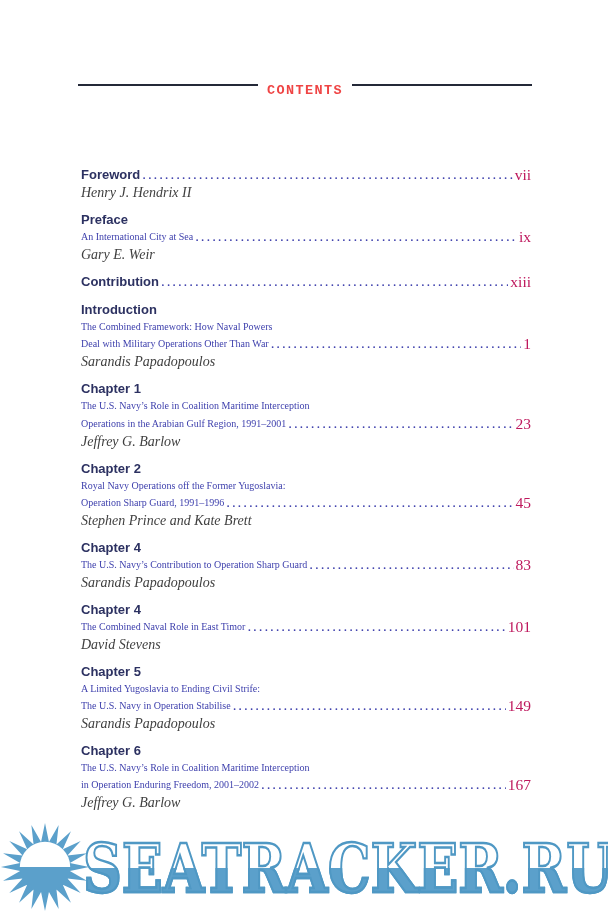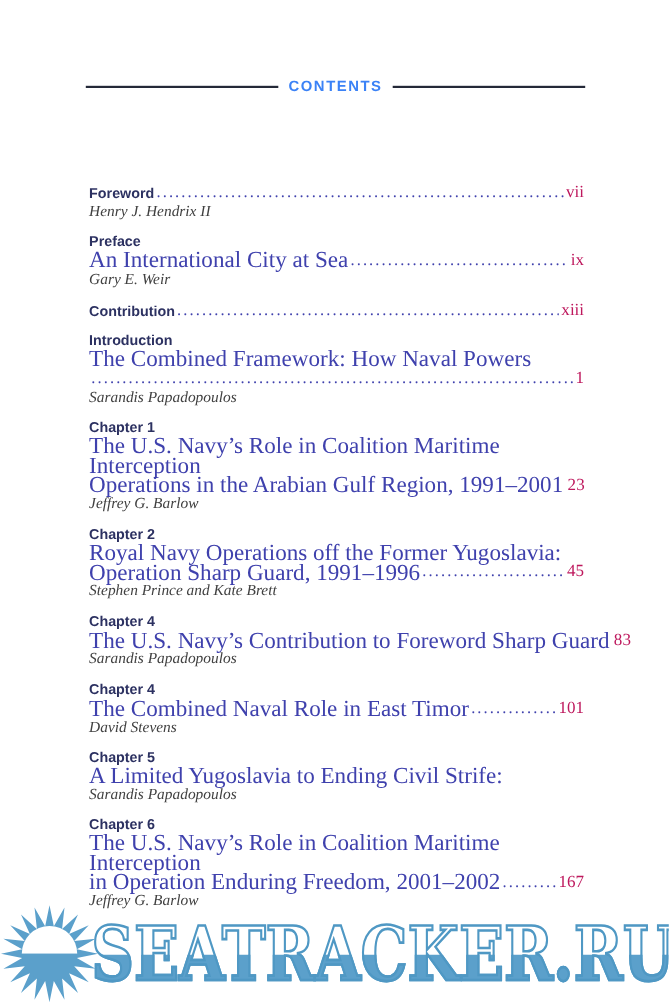--- a/index.html
+++ b/index.html
@@ -7,32 +7,32 @@
     width:608px;height:912px;background:#ffffff;position:relative;overflow:hidden;
     font-family:"Liberation Serif",serif;
   }
   
   .contents-header{
     position:absolute;top:71px;left:78px;right:76px;
     display:flex;align-items:center;gap:9px;
   }
   .rule{flex:1;height:2px;background:#242938;}
   .contents-title{
-    font-family:Liberation Sans, sans-serif;font-weight:bold;
-    font-size:13.5px;letter-spacing:1.4px;color:#3b82f6;white-space:nowrap;
+    font-family:Liberation Mono, monospace;font-weight:bold;
+    font-size:13.5px;letter-spacing:1.4px;color:#ef4444;white-space:nowrap;margin-top:12px;
   }
   
   .toc{position:absolute;left:81px;top:166px;width:450px;}
   .entry{margin-bottom:10px;}
   .heading{
     font-family:"Liberation Sans",sans-serif;font-weight:bold;
     font-size:13px;color:#2c3161;line-height:17px;
   }
-  .title{font-size:21px;color:#3f41ad;line-height:17.3px;}
-  .leaderline{display:flex;align-items:center;}
+  .title{font-size:10px;color:#3f41ad;line-height:17.3px;}
+  .leaderline{display:flex;align-items:flex-start;}
   .leaderline .heading,.leaderline .title{flex:0 0 auto;}
   .dots{
     flex:1 1 auto;overflow:hidden;white-space:nowrap;
     color:#3f41ad;font-size:15px;letter-spacing:1.9px;margin-left:2px;
   }
   .dots::after{content:"..................................................................................................................................................................";}
   .page-num{flex:0 0 auto;color:#be185d;font-size:15.5px;padding-left:2px;}
   .author{font-size:14px;font-style:italic;color:#404040;line-height:17px;}
   
   .watermark{position:absolute;left:0;top:820px;width:608px;height:92px;}
@@ -83,20 +83,21 @@
       <div class="leaderline">
         <span class="heading">Contribution</span>
         <span class="dots"></span>
         <span class="page-num">xiii</span>
       </div>
     </div>
     <div class="entry">
       <div class="heading">Introduction</div>
       <div class="title">The Combined Framework: How Naval Powers</div>
       <div class="leaderline">
+        <span class="title">Deal with Military Operations Other Than War</span>
         <span class="dots"></span>
         <span class="page-num">1</span>
       </div>
       <div class="author">Sarandis Papadopoulos</div>
     </div>
     <div class="entry">
       <div class="heading">Chapter 1</div>
       <div class="title">The U.S. Navy’s Role in Coalition Maritime Interception</div>
       <div class="leaderline">
         <span class="title">Operations in the Arabian Gulf Region, 1991–2001</span>
@@ -111,38 +112,43 @@
       <div class="leaderline">
         <span class="title">Operation Sharp Guard, 1991–1996</span>
         <span class="dots"></span>
         <span class="page-num">45</span>
       </div>
       <div class="author">Stephen Prince and Kate Brett</div>
     </div>
     <div class="entry">
       <div class="heading">Chapter 4</div>
       <div class="leaderline">
-        <span class="title">The U.S. Navy’s Contribution to Foreword Sharp Guard</span>
+        <span class="title">The U.S. Navy’s Contribution to Operation Sharp Guard</span>
         <span class="dots"></span>
         <span class="page-num">83</span>
       </div>
       <div class="author">Sarandis Papadopoulos</div>
     </div>
     <div class="entry">
       <div class="heading">Chapter 4</div>
       <div class="leaderline">
         <span class="title">The Combined Naval Role in East Timor</span>
         <span class="dots"></span>
         <span class="page-num">101</span>
       </div>
       <div class="author">David Stevens</div>
     </div>
     <div class="entry">
       <div class="heading">Chapter 5</div>
       <div class="title">A Limited Yugoslavia to Ending Civil Strife:</div>
+      <div class="leaderline">
+        <span class="title">The U.S. Navy in Operation Stabilise</span>
+        <span class="dots"></span>
+        <span class="page-num">149</span>
+      </div>
       <div class="author">Sarandis Papadopoulos</div>
     </div>
     <div class="entry">
       <div class="heading">Chapter 6</div>
       <div class="title">The U.S. Navy’s Role in Coalition Maritime Interception</div>
       <div class="leaderline">
         <span class="title">in Operation Enduring Freedom, 2001–2002</span>
         <span class="dots"></span>
         <span class="page-num">167</span>
       </div>

